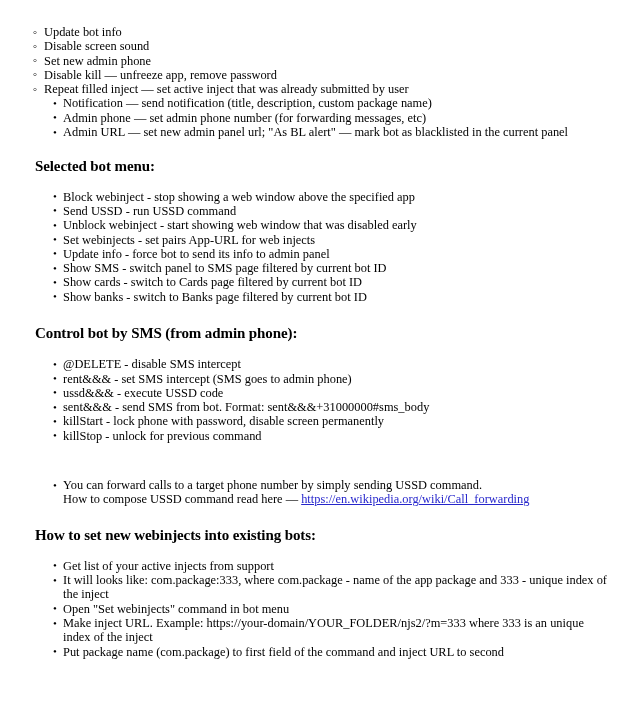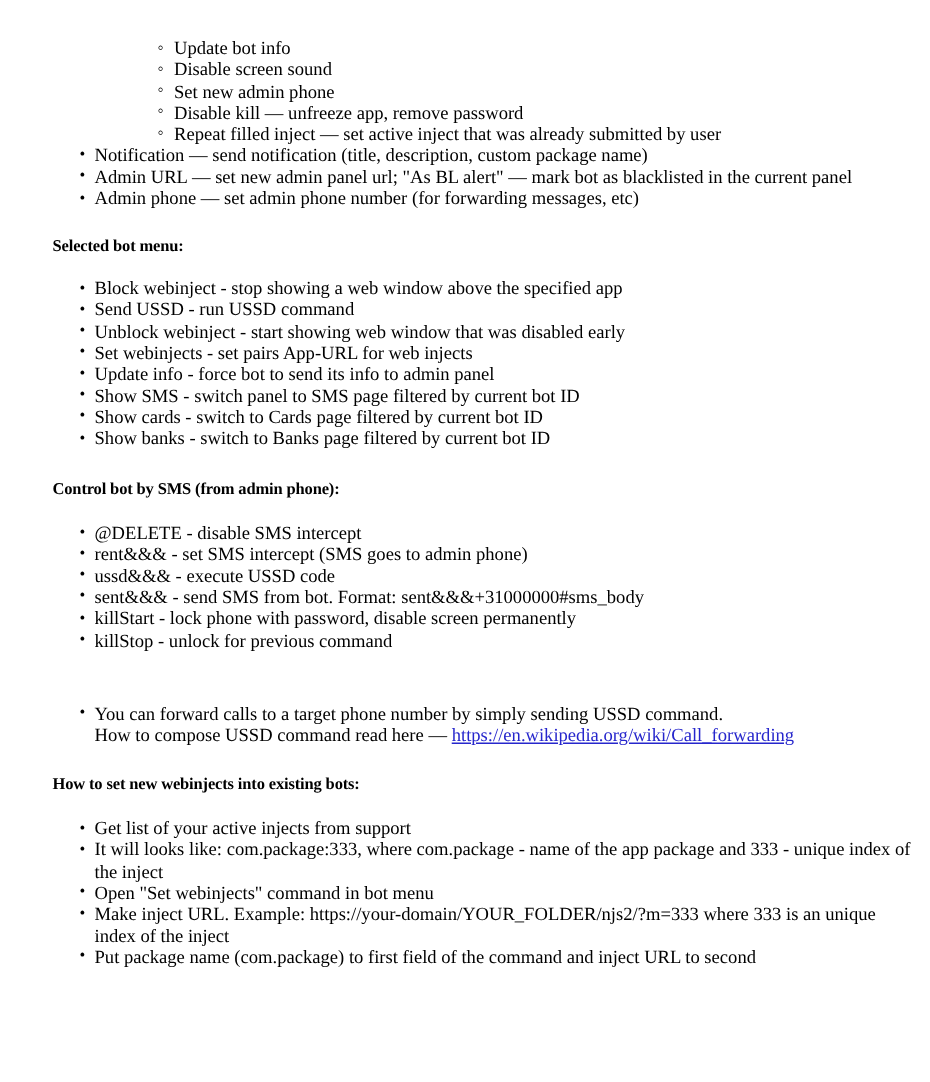--- a/index.html
+++ b/index.html
@@ -20,21 +20,21 @@
     width: 620px;
     height: 721px;
     padding: 0;
     box-sizing: border-box;
   }
 
   
   h2.section-heading {
     font-family: "Liberation Serif", "DejaVu Serif", serif;
     font-weight: bold;
-    font-size: 11px;
+    font-size: 15px;
     line-height: 1.15;
     color: #000000;
     margin: 0 0 0 35px;
     padding: 0;
     letter-spacing: -0.1px;
   }
 
   
   ul.bullets {
     list-style: none;
@@ -56,21 +56,21 @@
   ul.level1 > li::before {
     content: "\2022";
     position: absolute;
     left: -10px;
     top: -0.5px;
     font-size: 11px;
     line-height: 14.3px;
   }
   
   ul.level2 > li {
-    margin-left: 116px;
+    margin-left: 44px;
     padding-right: 6px;
   }
   ul.level2 > li::before {
     content: "\25E6";
     position: absolute;
     left: -11px;
     top: -0.5px;
     font-size: 11.5px;
     line-height: 14.3px;
   }
@@ -93,22 +93,22 @@
   <ul class="bullets level2">
     <li>Update bot info</li>
     <li>Disable screen sound</li>
     <li>Set new admin phone</li>
     <li>Disable kill — unfreeze app, remove password</li>
     <li>Repeat filled inject — set active inject that was already submitted by user</li>
   </ul>
 
   <ul class="bullets level1">
     <li>Notification — send notification (title, description, custom package name)</li>
+    <li>Admin phone — set admin phone number (for forwarding messages, etc)</li>
     <li>Admin URL — set new admin panel url; "As BL alert" — mark bot as blacklisted in the current panel</li>
-    <li>Admin phone — set admin phone number (for forwarding messages, etc)</li>
   </ul>
 
   <div class="gap-before-heading" style="height:19px"></div>
   <h2 class="section-heading">Selected bot menu:</h2>
   <div class="gap-after-heading" style="height:14px"></div>
   <ul class="bullets level1">
     <li>Block webinject - stop showing a web window above the specified app</li>
     <li>Send USSD - run USSD command</li>
     <li>Unblock webinject - start showing web window that was disabled early</li>
     <li>Set webinjects - set pairs App-URL for web injects</li>

